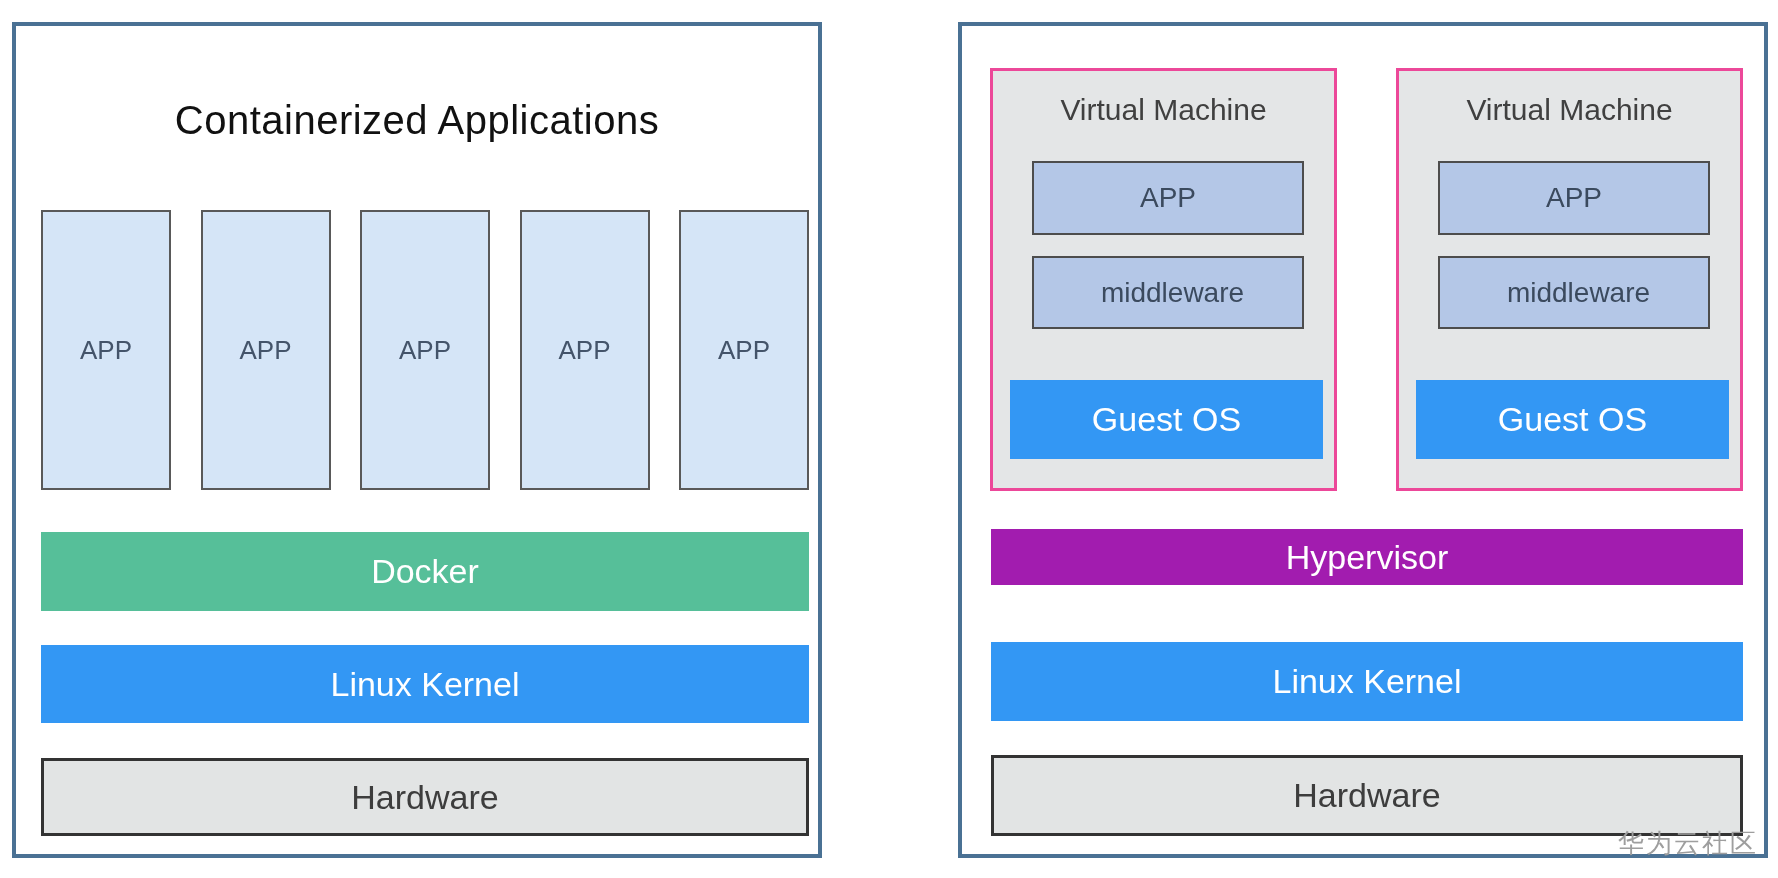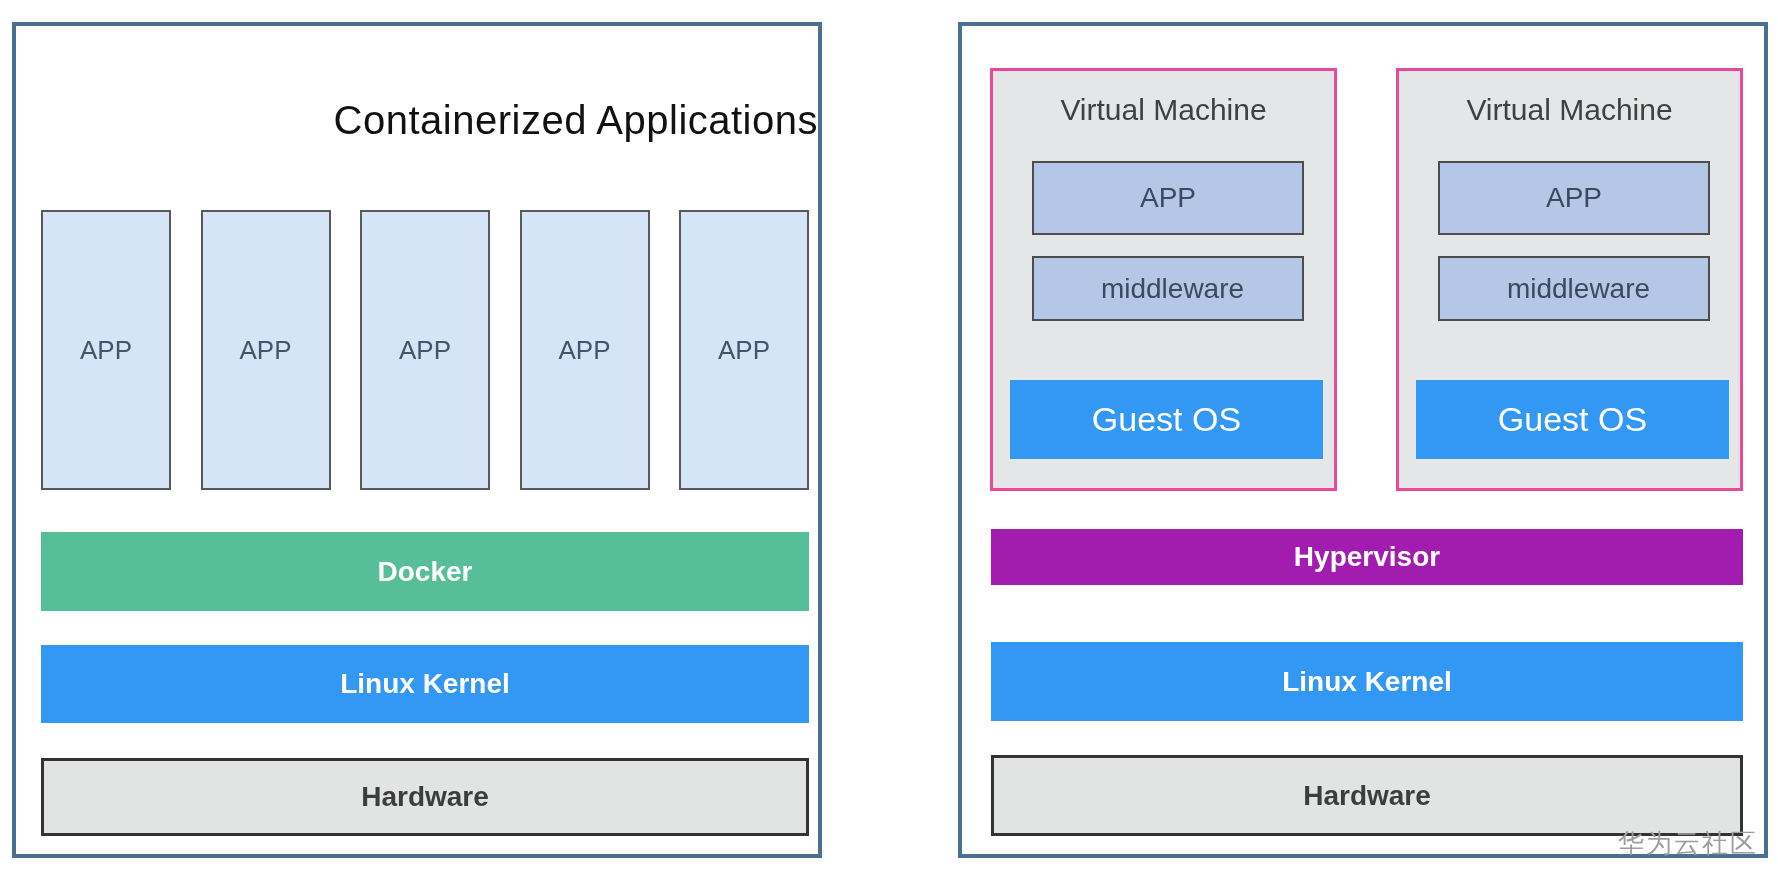--- a/index.html
+++ b/index.html
@@ -18,21 +18,21 @@
     border: 4px solid #4a7194;
     background: #ffffff;
   }
   .panel-left  { left: 12px;  width: 810px; }
   .panel-right { left: 958px; width: 810px; }
 
   .panel-title {
     position: absolute;
     left: 0; right: 0;
     top: 72px;
-    text-align: right;
+    text-align: center;
     font-size: 40px;
     color: #111111;
     letter-spacing: 0.5px;
   }
 
   
   .app-row {
     position: absolute;
     left: 25px; top: 184px;
     width: 768px; height: 280px;
@@ -51,22 +51,21 @@
   }
 
   
   .bar {
     position: absolute;
     left: 25px;
     width: 768px;
     display: flex;
     align-items: center;
     justify-content: center;
-    font-size: 28px;
-    font-weight: bold;
+    font-size: 34px;
   }
   .panel-right .bar { left: 29px; width: 752px; }
   .bar-docker     { top: 506px; height: 79px; background: #56bf99; color: #ffffff; }
   .bar-kernel     { top: 619px; height: 78px; background: #3397f4; color: #ffffff; }
   .bar-hypervisor { top: 503px; height: 56px; background: #a21caf; color: #ffffff; }
   .bar-kernel-r   { top: 616px; height: 79px; background: #3397f4; color: #ffffff; }
   .bar-hardware   { top: 732px; height: 78px; background: #e2e4e4; border: 3px solid #333333; color: #3d3d3d; }
   .bar-hardware-r { top: 729px; height: 81px; background: #e2e4e4; border: 3px solid #333333; color: #3d3d3d; }
 
   
@@ -97,21 +96,21 @@
     width: 272px;
     background: #b4c7e7;
     border: 2px solid #4d4d4d;
     display: flex;
     align-items: center;
     justify-content: center;
     font-size: 28px;
     color: #3b4a5e;
   }
   .vm-app        { top: 90px;  height: 74px; }
-  .vm-middleware { top: 185px; height: 65px; padding-left: 9px; }
+  .vm-middleware { top: 185px; height: 73px; padding-left: 9px; }
   .vm-guestos {
     position: absolute;
     left: 17px;
     top: 309px;
     width: 313px; height: 79px;
     background: #3397f4;
     color: #ffffff;
     display: flex;
     align-items: center;
     justify-content: center;

